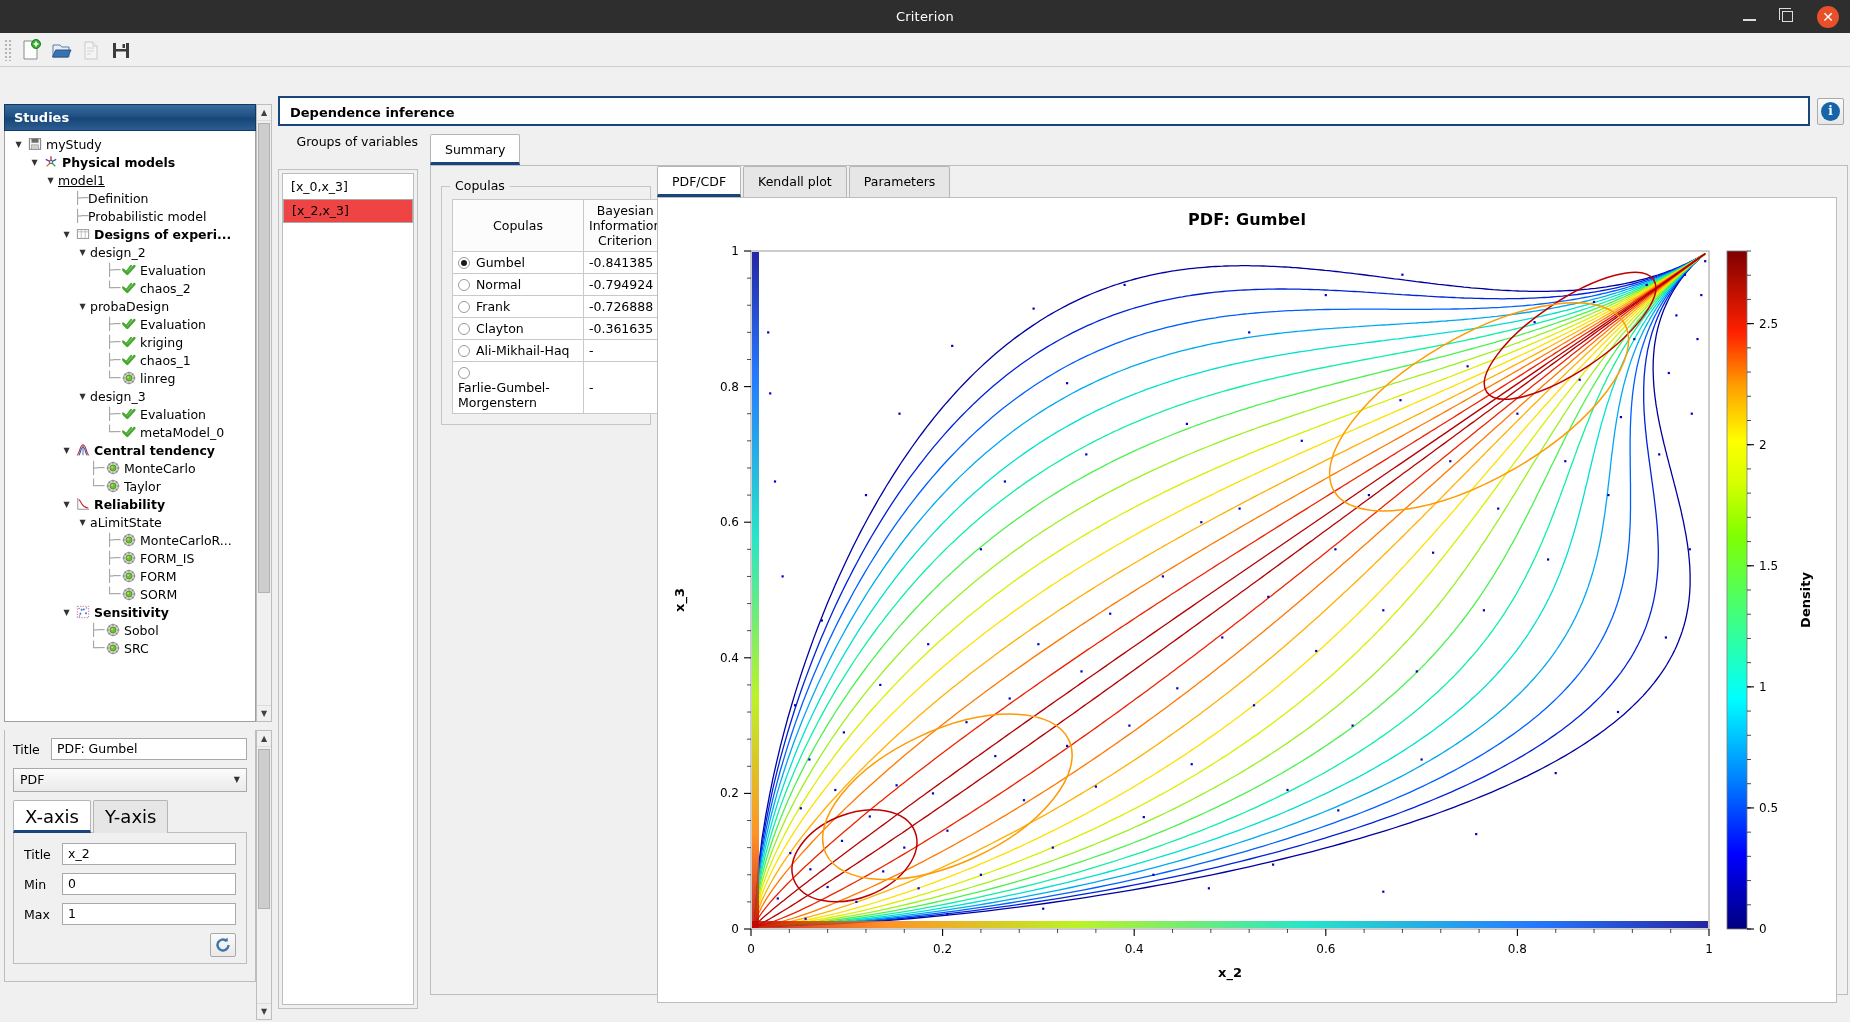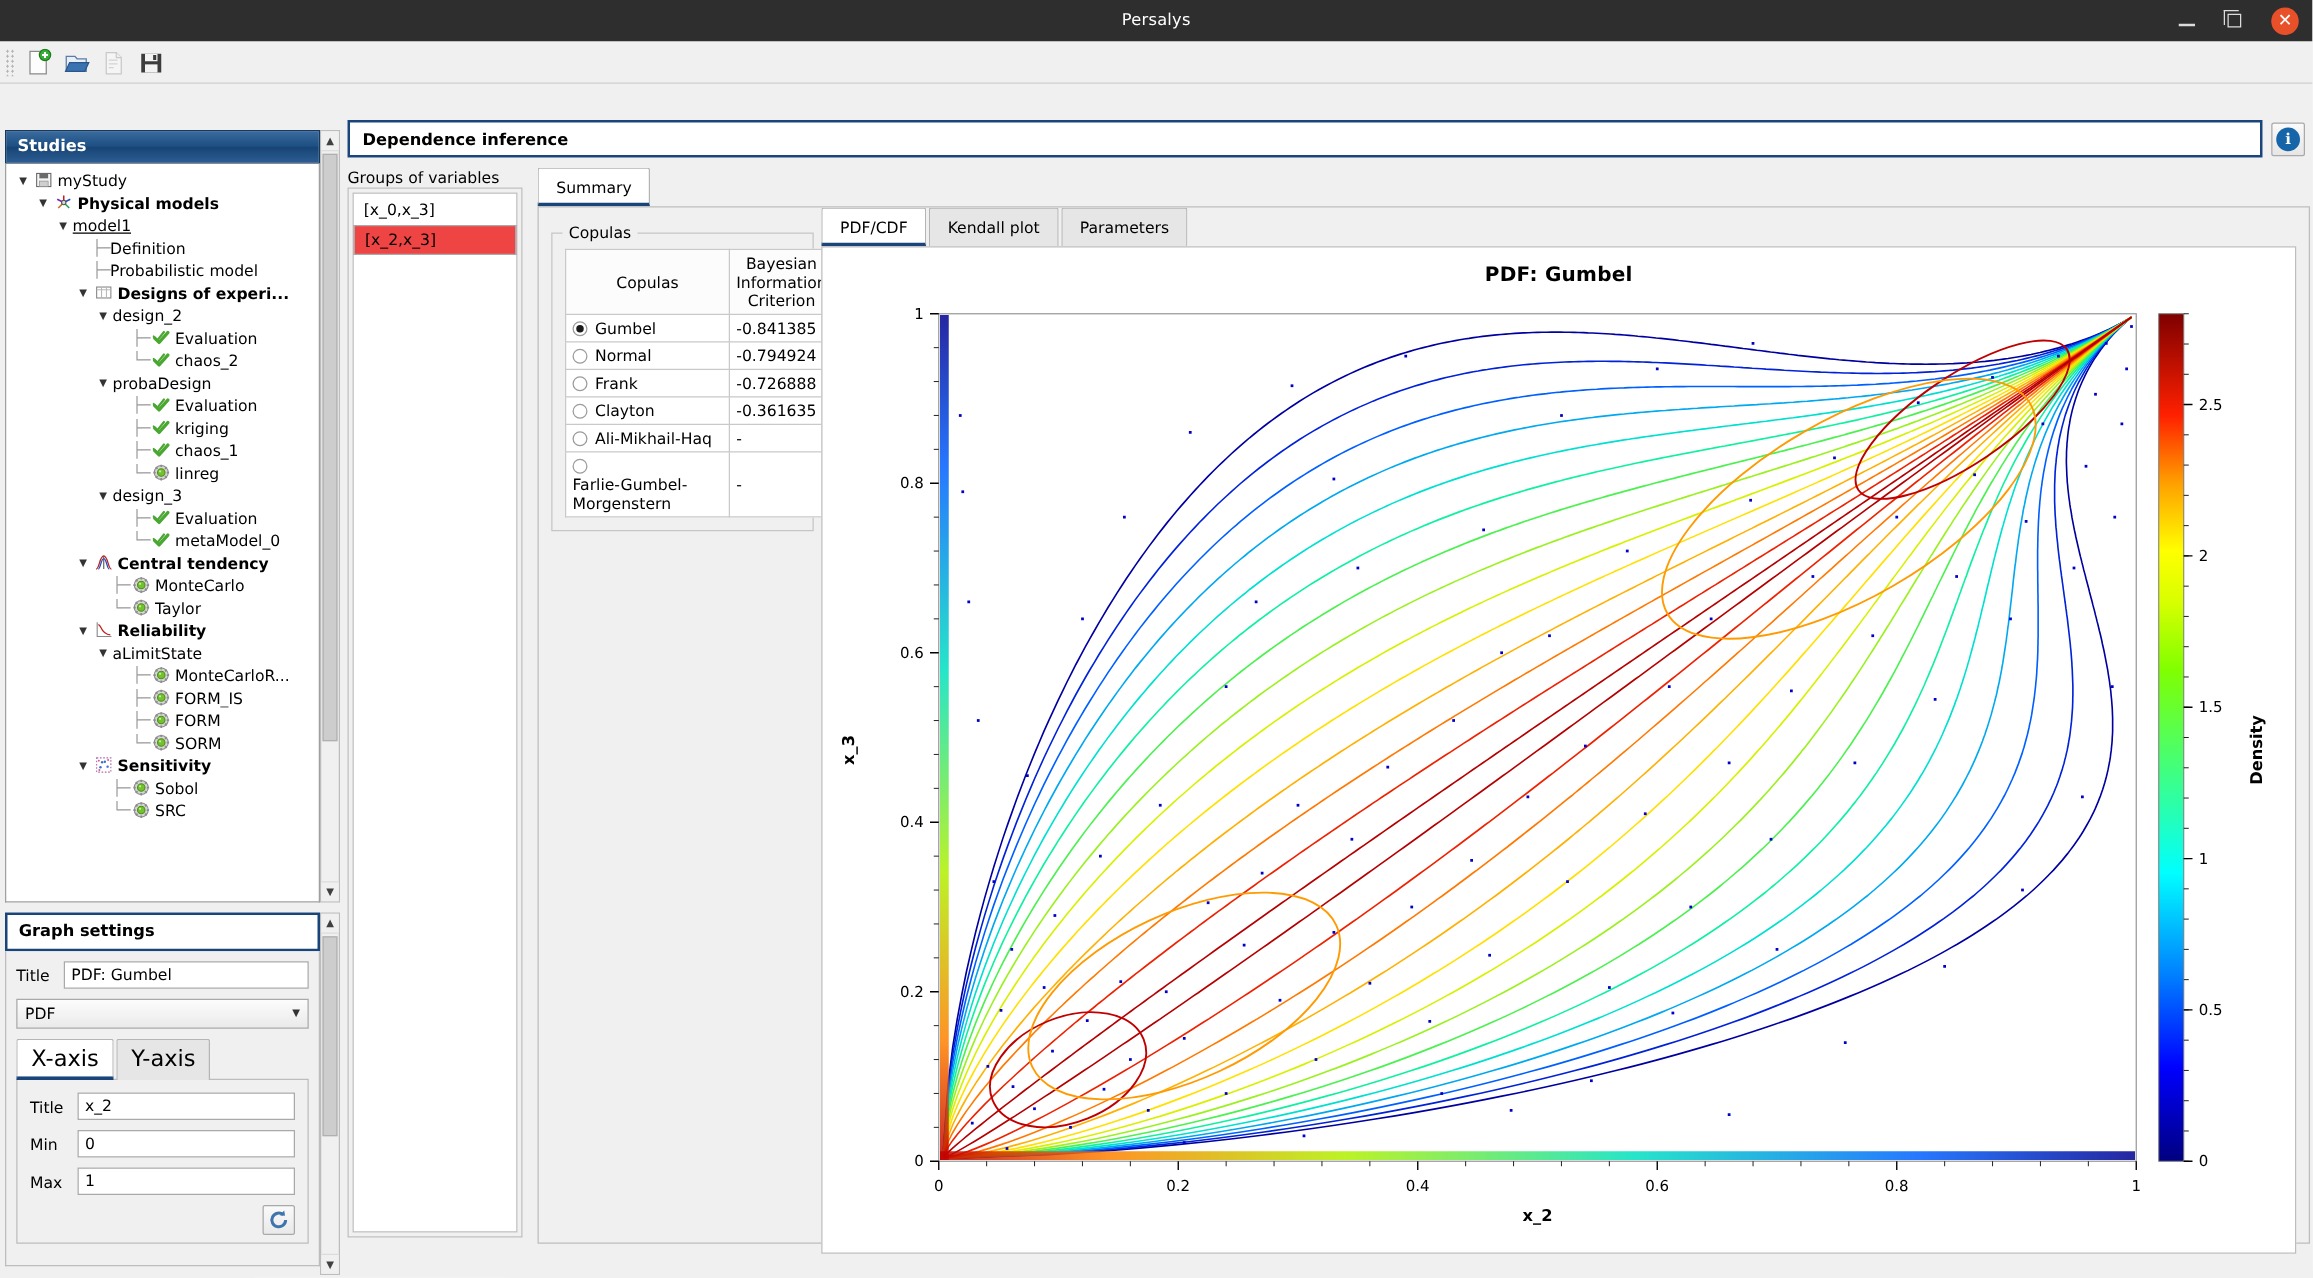--- a/index.html
+++ b/index.html
@@ -141,21 +141,21 @@
   .info-circle {
     width:19px;height:19px;border-radius:50%;background:#1565a8;color:#fff;
     display:flex;align-items:center;justify-content:center;font-weight:bold;font-size:12px;
     font-family:"DejaVu Serif", serif;
   }
 
   .content-row { position:absolute; left:0; top: 44px; width: 1570px; height: 886px; }
 
   
   .groups-box { position:absolute; left:0; top:0; width: 140px; }
-  .groups-lbl { font-size: 12.5px; margin-bottom: 1px; }
+  .groups-lbl { font-size: 12.5px; margin-bottom: 20px; text-align: right; }
   .groups-list {
     background:#f0f0f0; border:1px solid #c0c0c0; padding: 3px; height: 840px;
   }
   .groups-list-inner { background:#fff; border:1px solid #bdbdbd; height: 100%; }
   .grp-item { padding: 5px 8px; font-size: 12.5px; }
   .grp-item.sel { background:#ef4444; color:#000; }
 
   
   .summary-box { position:absolute; left: 152px; top: 0; width: 1418px; height: 866px; }
   .tabstrip { display:flex; }
@@ -198,21 +198,21 @@
     transform-origin: center; font-weight:bold; font-size: 13px; white-space:nowrap;
   }
   .tick-txt { font-size: 12px; fill: #000; font-family: "DejaVu Sans", sans-serif; }
 </style>
 </head>
 <body>
 
 <div id="app">
 
   <div class="titlebar">
-    <span class="title">Persalys</span>
+    <span class="title">Criterion</span>
     <div class="win-controls">
       <div class="win-btn">
           <span class="min-glyph"></span>
         </div>
       <div class="win-btn">
           <span class="max-glyph"></span>
         </div>
       <div class="win-btn close">
         <span class="close-circle">✕</span>
       </div>
@@ -585,21 +585,20 @@
         </div>
         <div class="vscroll" style="height:618px;">
           <div class="arrow">▲</div>
           <div class="thumb" style="top:18px; height:470px;"></div>
           <div class="arrow bot">▼</div>
         </div>
       </div>
 
       <div class="gs-wrap">
         <div class="gs-inner">
-          <div class="panel-header light">Graph settings</div>
           <div class="gs-body">
             <div class="row">
               <label>Title</label>
               <div class="inp">PDF: Gumbel</div>
             </div>
             <div class="sel">
               <span>PDF</span>
               <span class="arr">▼</span>
             </div>
             <div class="tabs-sm">

